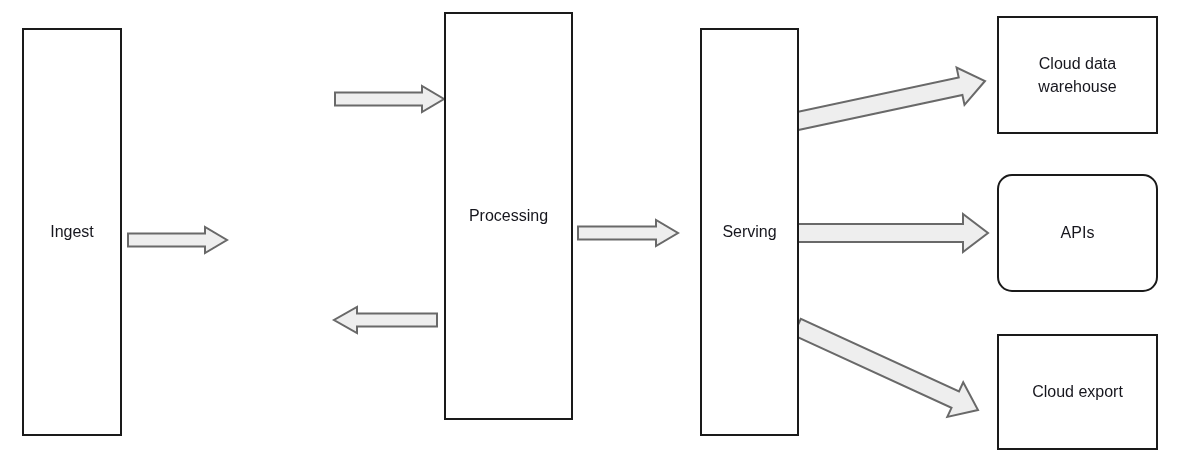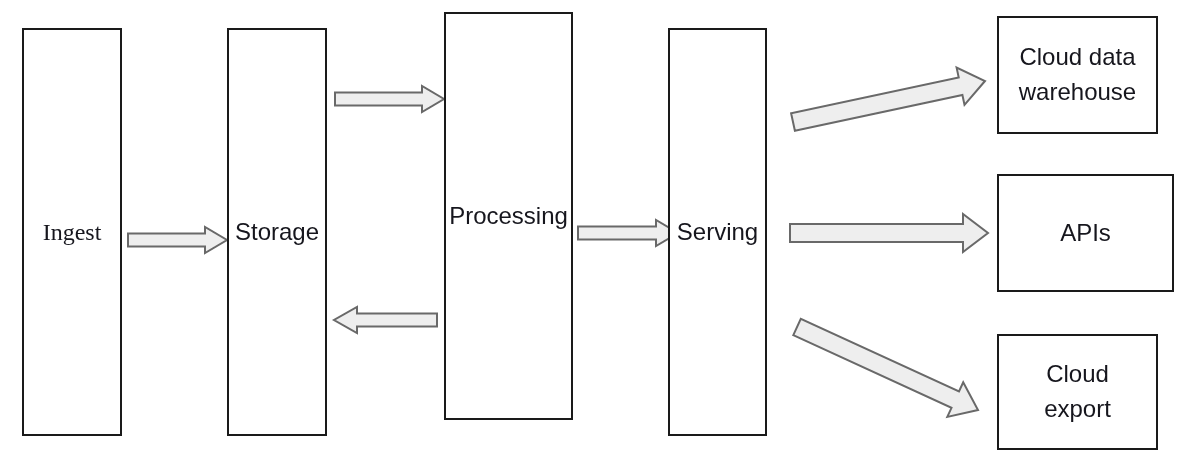--- a/index.html
+++ b/index.html
@@ -32,30 +32,30 @@
   .node {
     position: absolute;
     box-sizing: border-box;
     background: #ffffff;
     border: 2px solid #1a1a1a;
     display: flex;
     align-items: center;
     justify-content: center;
     text-align: center;
     color: #16161d;
-    font-size: 24px;
+    font-size: 16px;
     line-height: 1.45;
     padding: 0 14px;
   }
-  .node--ingest     { left: 22px;  top: 28px;  width: 100px; height: 408px; font-family: Liberation Serif, serif; }
+  .node--ingest     { left: 22px;  top: 28px;  width: 100px; height: 408px; }
   .node--storage    { left: 227px; top: 28px;  width: 100px; height: 408px; }
   .node--processing { left: 444px; top: 12px;  width: 129px; height: 408px; }
-  .node--serving    { left: 668px; top: 28px;  width: 99px;  height: 408px; }
+  .node--serving    { left: 700px; top: 28px;  width: 99px;  height: 408px; }
   .node--cloud      { left: 997px; top: 16px;  width: 161px; height: 118px; }
-  .node--apis       { left: 997px; top: 174px; width: 177px; height: 118px; }
+  .node--apis       { left: 997px; top: 174px; width: 161px; height: 118px; border-radius: 15px; }
   .node--export     { left: 997px; top: 334px; width: 161px; height: 116px; }
 </style>
 </head>
 <body>
 
 <div class="canvas">
 
   <svg class="arrow-layer" viewBox="0 0 1178 464" aria-hidden="true">
 
     <polygon class="block-arrow" points="128,233.5 205,233.5 205,227 227,240 205,253 205,246.5 128,246.5"></polygon>
@@ -70,23 +70,20 @@
 
     <polygon class="block-arrow" points="790,224 963,224 963,214 988,233 963,252 963,242 790,242"></polygon>
 
     <polygon class="block-arrow" points="793.3,335.2 951.5,407.8 947.3,416.9 978,410 963.2,382.3 959,391.4 800.8,318.8"></polygon>
   </svg>
 
   <div class="node node--ingest">
     <span>Ingest</span>
   </div>
 
-  <div class="node node--storage">
-    <span>Storage</span>
-  </div>
 
   <div class="node node--processing">
     <span>Processing</span>
   </div>
 
   <div class="node node--serving">
     <span>Serving</span>
   </div>
 
   <div class="node node--cloud">

